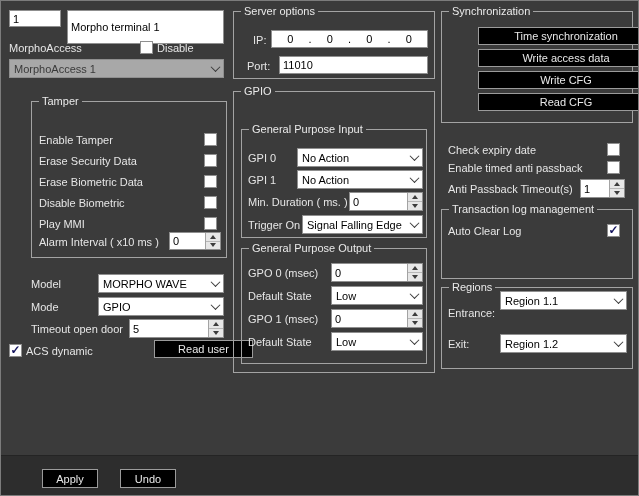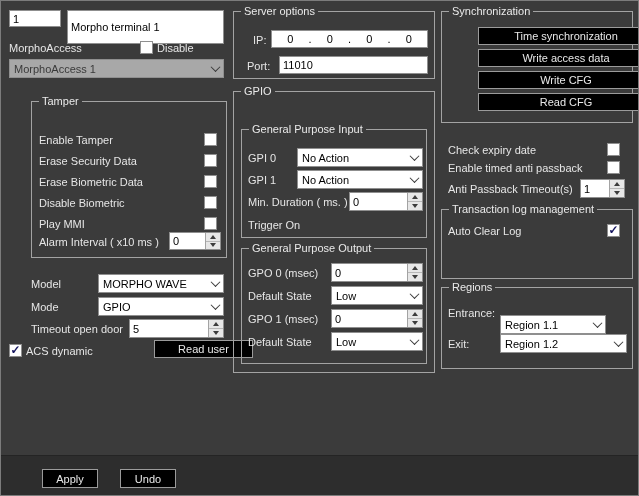--- a/index.html
+++ b/index.html
@@ -147,20 +147,24 @@
   </div>
   <span class="label" style="left:247px;top:195px">Min. Duration ( ms. )</span>
   <div class="spin" style="left:348px;top:191px;width:74px;height:19px">
     <span class="spin-text">0</span>
     <span class="spin-btns">
       <span class="spin-up"></span>
       <span class="spin-down"></span>
     </span>
   </div>
   <span class="label" style="left:247px;top:218px">Trigger On</span>
+  <div class="combo" style="left:301px;top:214px;width:121px">
+    <span class="combo-text">Signal Falling Edge</span>
+    <span class="combo-arrow"></span>
+  </div>
 
   <div class="group" style="left:240px;top:247px;width:186px;height:116px">
     <span class="group-title">General Purpose Output</span>
   </div>
   <span class="label" style="left:247px;top:266px">GPO 0 (msec)</span>
   <div class="spin" style="left:330px;top:262px;width:92px;height:19px">
     <span class="spin-text">0</span>
     <span class="spin-btns">
       <span class="spin-up"></span>
       <span class="spin-down"></span>
@@ -209,21 +213,21 @@
   <div class="group" style="left:440px;top:208px;width:192px;height:70px">
     <span class="group-title">Transaction log management</span>
   </div>
   <span class="label" style="left:447px;top:224px">Auto Clear Log</span>
   <span class="check checked" style="left:606px;top:223px"></span>
 
   <div class="group" style="left:440px;top:286px;width:192px;height:82px">
     <span class="group-title">Regions</span>
   </div>
   <span class="label" style="left:447px;top:306px">Entrance:</span>
-  <div class="combo" style="left:499px;top:314px;width:106px">
+  <div class="combo" style="left:499px;top:290px;width:127px">
     <span class="combo-text">Region 1.1</span>
     <span class="combo-arrow"></span>
   </div>
   <span class="label" style="left:447px;top:337px">Exit:</span>
   <div class="combo" style="left:499px;top:333px;width:127px">
     <span class="combo-text">Region 1.2</span>
     <span class="combo-arrow"></span>
   </div>
 
   <div class="footer">

